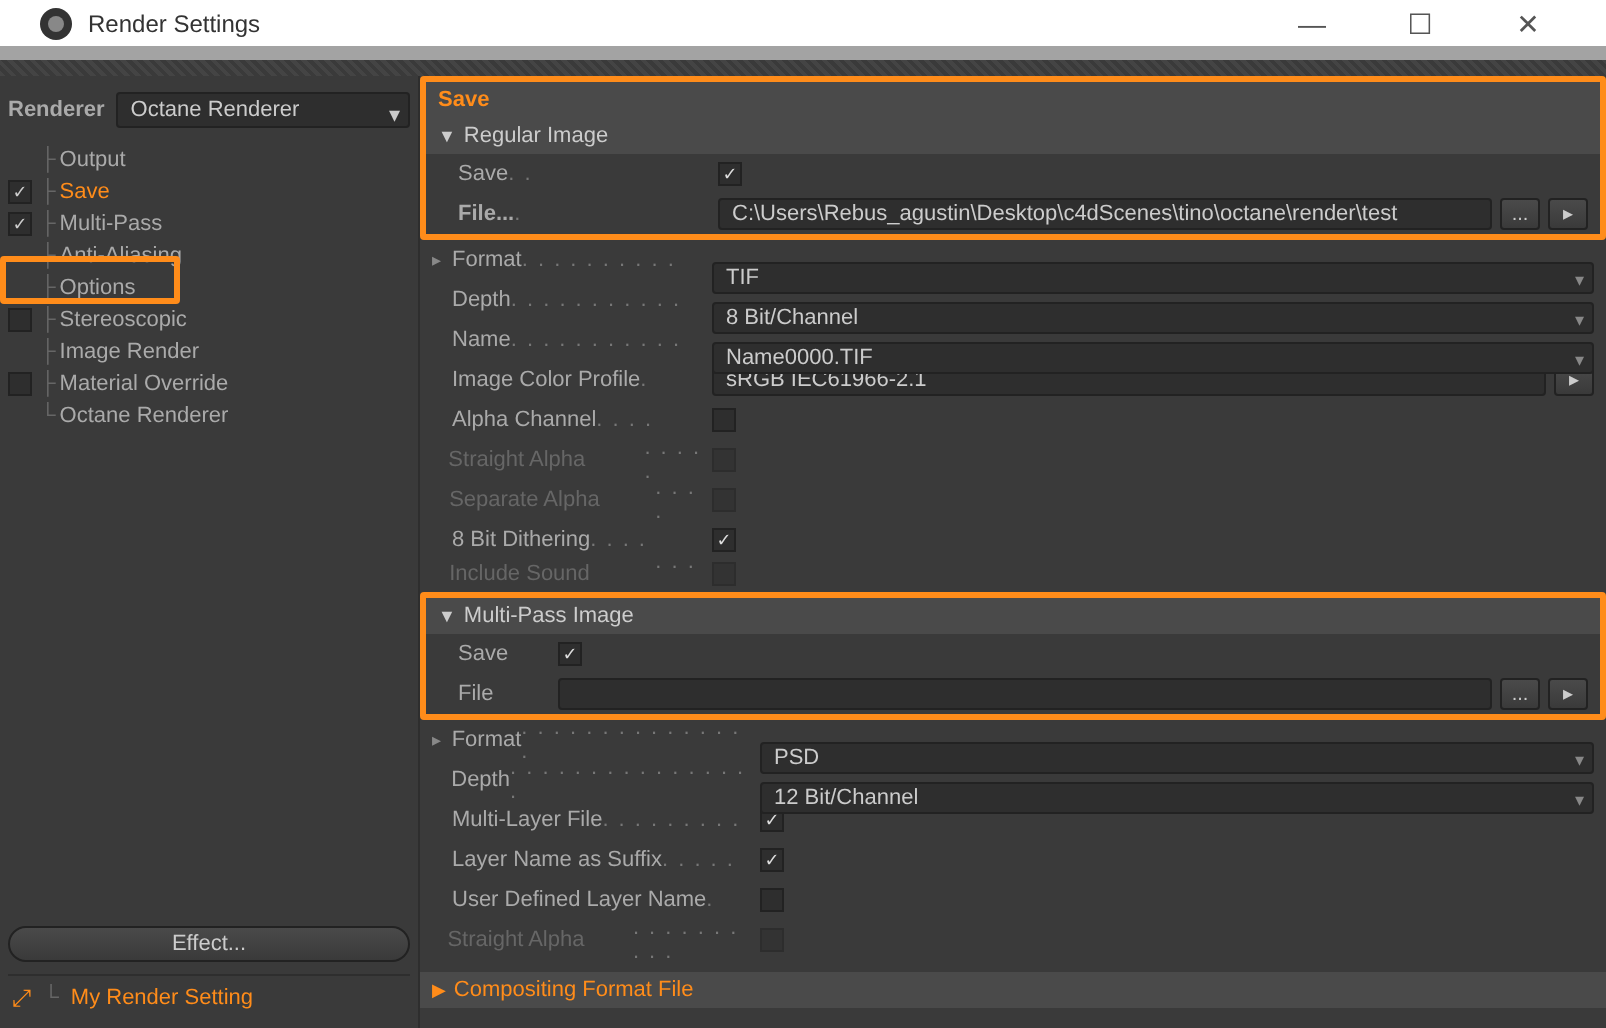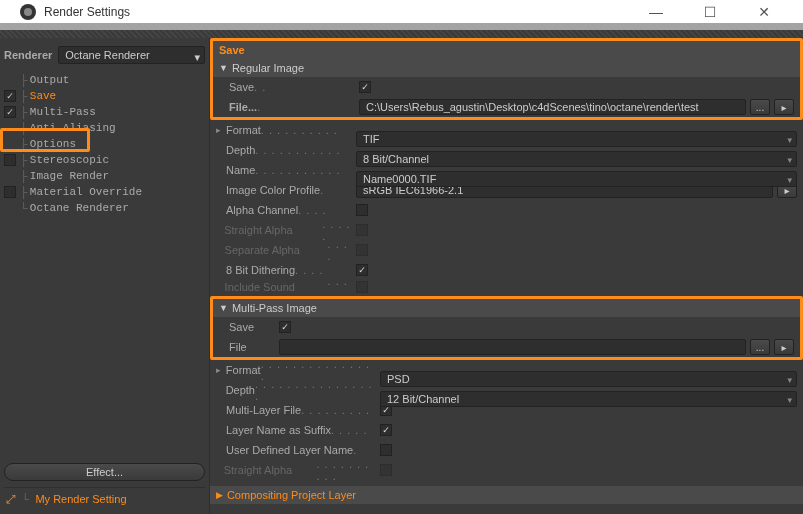--- a/index.html
+++ b/index.html
@@ -16,21 +16,21 @@
 .renderer-row { display: flex; align-items: center; gap: 6px; padding: 2px 4px 6px 4px; }
 .renderer-row .lbl { color: #aaa; font-weight: bold; }
 .dropdown { background: #2e2e2e; border: 1px solid #222; color: #ccc; height: 18px; padding: 0 18px 0 6px; position: relative; border-radius: 2px; font-size: 11px; flex:1; display:flex; align-items:center;}
 .dropdown .arrow { position: absolute; right: 4px; top: 4px; }
 .tree { margin-top: 2px; }
 .tree-row { display: flex; align-items: center; height: 16px; padding-left: 4px; }
 .tree-row .chk { width: 12px; height: 12px; border: 1px solid #222; background: #2e2e2e; margin-right: 4px; display:flex;align-items:center;justify-content:center;}
 .tree-row .chk.checked::after { content:"✓"; font-size:9px; color:#ccc; line-height:1;}
 .tree-row .chk.spacer { border:none; background:transparent; }
 .tree-row .branch { color: #666; margin-right: 2px; font-size:11px; }
-.tree-row .label { color: #aaa; font-family: Liberation Mono, monospace; }
+.tree-row .label { color: #aaa; }
 .tree-row.selected { }
 .tree-row.selected .label { color: #ff8c1a; }
 .hl-save { border: 3px solid #ff8c1a; border-radius: 2px; position:absolute; left:0; top:84px; width:90px; height:24px; pointer-events:none;}
 .sidebar-content-wrap{position:relative;}
 .sidebar-spacer { flex: 1; }
 .sidebar-bottom { padding: 0 4px 4px; }
 .btn-row { display: flex; gap: 8px; margin-bottom: 6px; }
 .btn { flex: 1; height: 18px; background: linear-gradient(#4a4a4a,#3a3a3a); border: 1px solid #222; border-radius: 9px; color: #ccc; font-size: 11px; display: flex; align-items: center; justify-content: center; }
 .setting-row { display: flex; align-items: center; gap: 6px; color: #ff8c1a; padding: 4px 2px; border-top:1px solid #2e2e2e;}
 .setting-row .icon { font-size: 12px; color: #ff8c1a; }
@@ -382,18 +382,18 @@
             <span class="lbl-text lbl dim">Straight Alpha</span>
             <span class="lbl-dots"> . . . . . . . . . .</span>
           </div>
         <div class="field">
             <span class="chkbox dim"></span>
           </div>
       </div>
 
       <div class="footer-section">
         <span class="tri">▶</span>
-        <span>Compositing Project Layer</span>
+        <span>Compositing Format File</span>
       </div>
 
     </div>
   </div>
 </div>
 
 </body></html>

